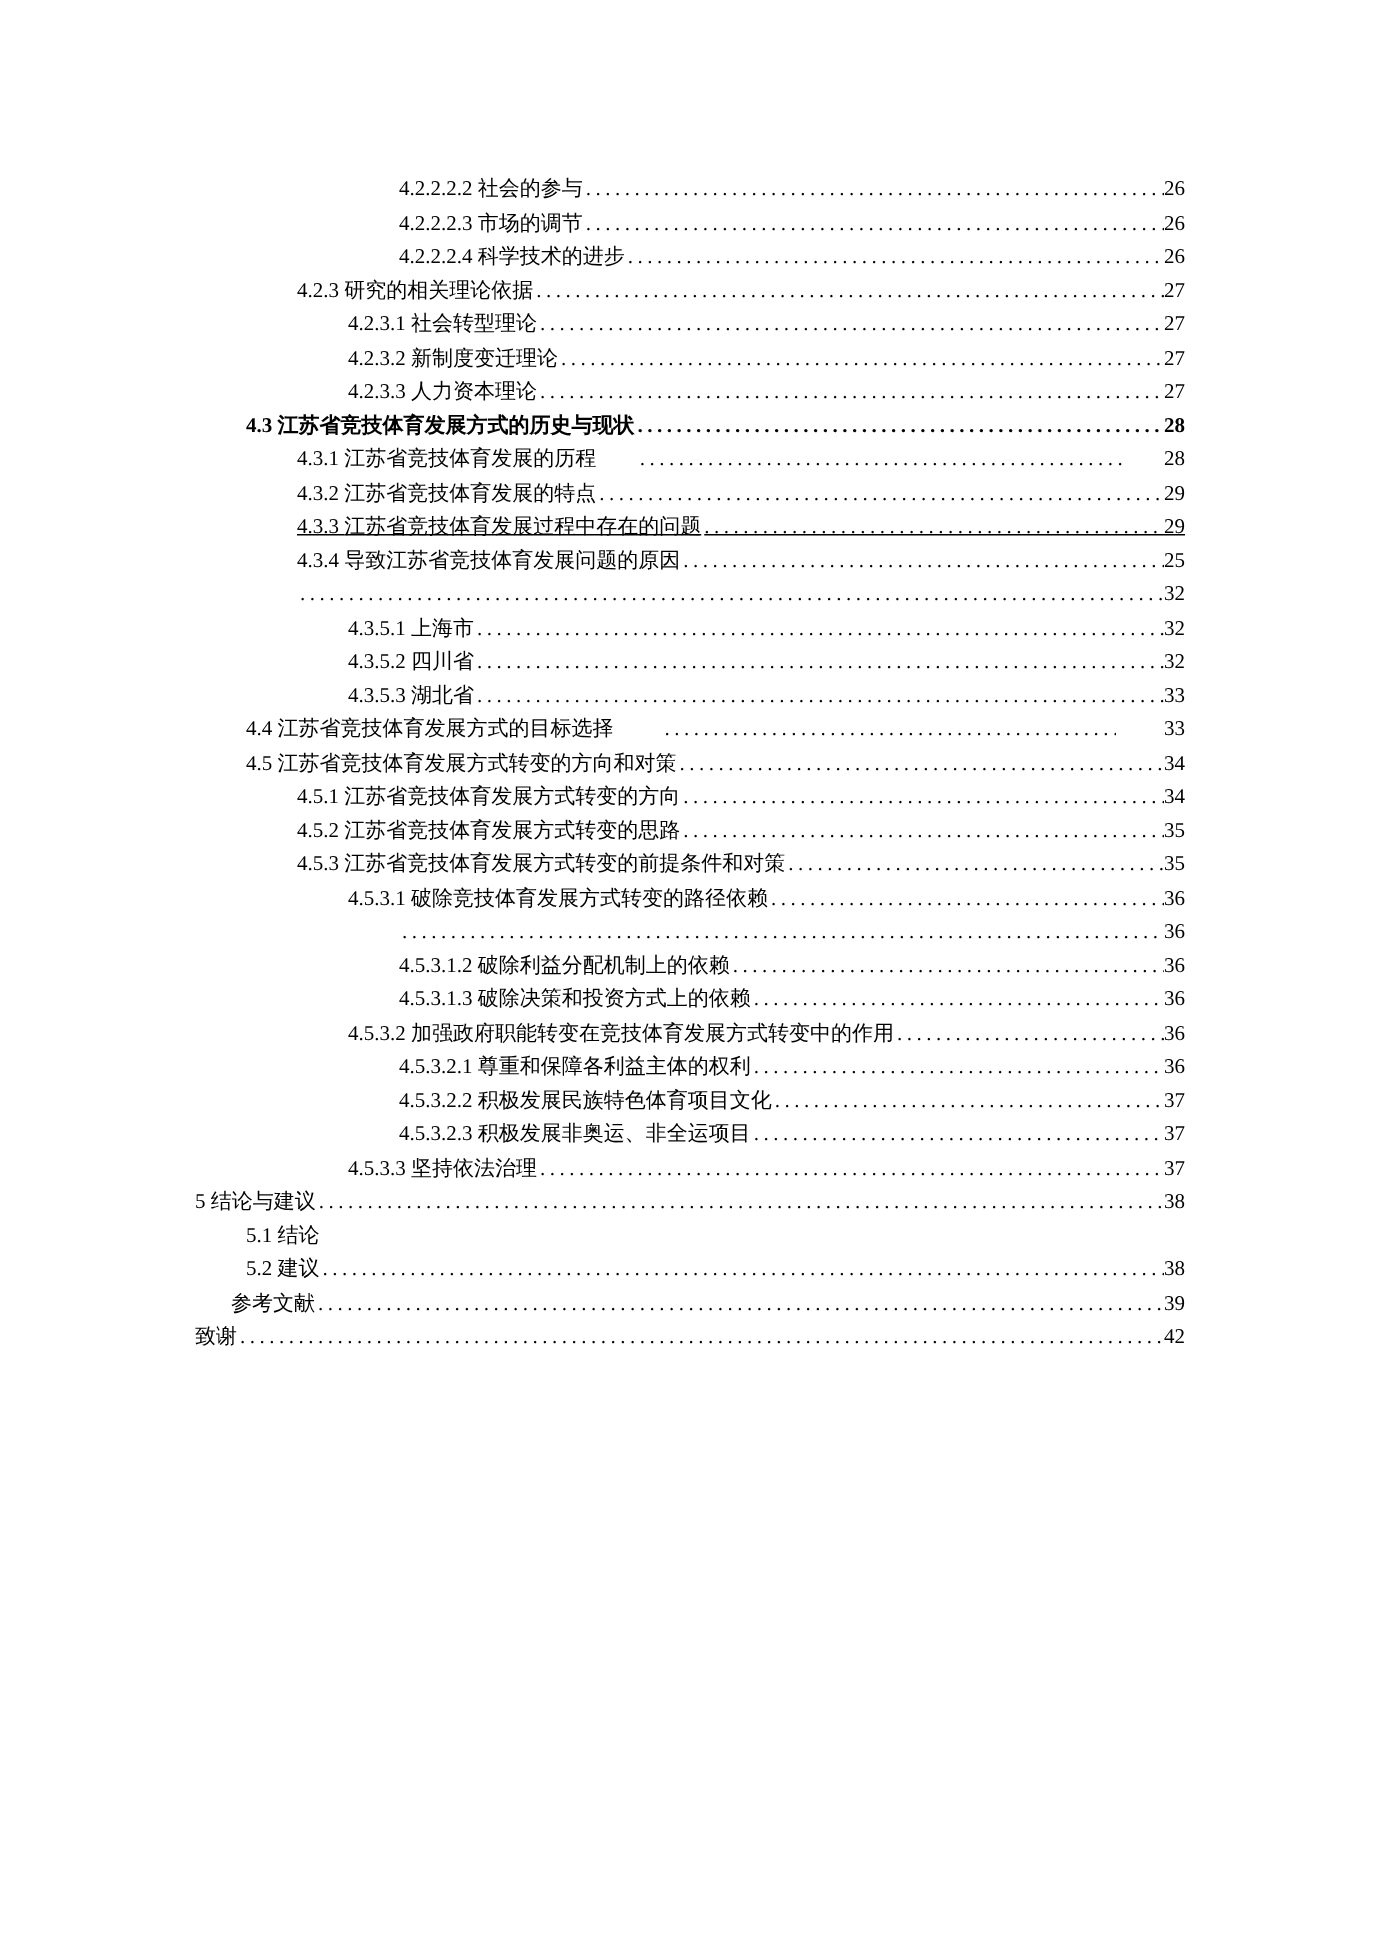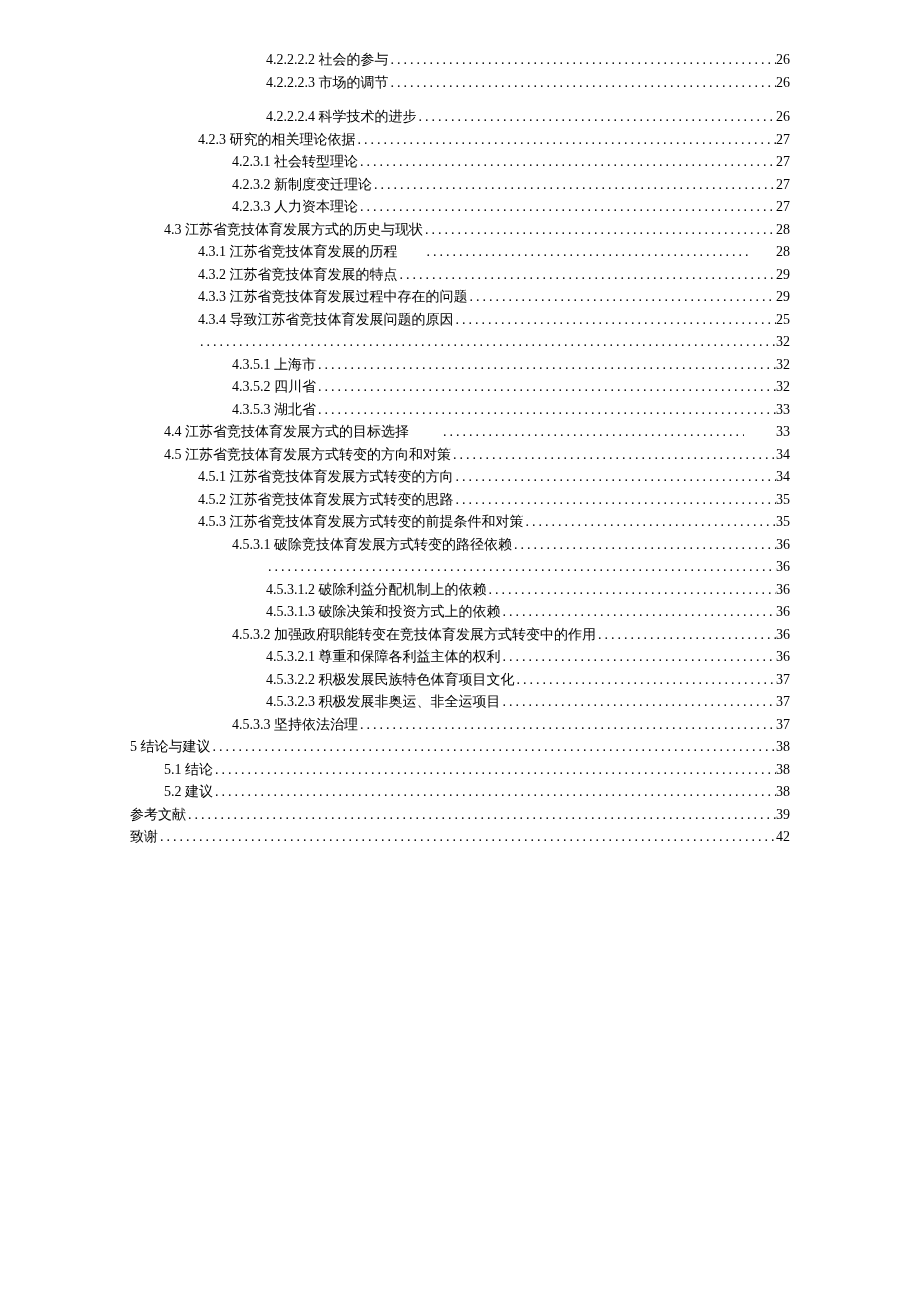--- a/index.html
+++ b/index.html
@@ -7,21 +7,21 @@
     padding: 0;
     background: #fff;
     font-family: "SimSun", "宋体", serif;
     font-size: 14px;
     color: #000;
   }
   .page {
     width: 920px;
     min-height: 1302px;
     box-sizing: border-box;
-    padding: 49px 130px 0 130px;
+    padding: 116px 130px 0 130px;
   }
   .toc-line {
     display: flex;
     align-items: baseline;
     white-space: nowrap;
     line-height: 22.5px;
     height: 22.5px;
     overflow: hidden;
   }
   .toc-label {
@@ -46,21 +46,21 @@
       <div class="toc-line" style="padding-left: 136px;">
         <span class="toc-label"><span>4.2.2.2.2</span><span> </span><span>社会的参与</span></span>
         <span class="toc-dots">................................................................................................................................................................................................................</span>
         <span class="toc-page">26</span>
       </div>
       <div class="toc-line" style="padding-left: 136px;">
         <span class="toc-label"><span>4.2.2.2.3</span><span> </span><span>市场的调节</span></span>
         <span class="toc-dots">................................................................................................................................................................................................................</span>
         <span class="toc-page">26</span>
       </div>
-      <div class="toc-line" style="padding-left: 136px; margin-top: 12px;">
+      <div class="toc-line" style="padding-left: 136px;">
         <span class="toc-label"><span>4.2.2.2.4</span><span> </span><span>科学技术的进步</span></span>
         <span class="toc-dots">................................................................................................................................................................................................................</span>
         <span class="toc-page">26</span>
       </div>
       <div class="toc-line" style="padding-left: 68px;">
         <span class="toc-label"><span>4.2.3</span><span> </span><span>研究的相关理论依据</span></span>
         <span class="toc-dots">................................................................................................................................................................................................................</span>
         <span class="toc-page">27</span>
       </div>
       <div class="toc-line" style="padding-left: 102px;">
@@ -71,36 +71,36 @@
       <div class="toc-line" style="padding-left: 102px;">
         <span class="toc-label"><span>4.2.3.2</span><span> </span><span>新制度变迁理论</span></span>
         <span class="toc-dots">................................................................................................................................................................................................................</span>
         <span class="toc-page">27</span>
       </div>
       <div class="toc-line" style="padding-left: 102px;">
         <span class="toc-label"><span>4.2.3.3</span><span> </span><span>人力资本理论</span></span>
         <span class="toc-dots">................................................................................................................................................................................................................</span>
         <span class="toc-page">27</span>
       </div>
-      <div class="toc-line" style="padding-left: 34px;">
+      <div class="toc-line" style="padding-left: 34px; font-weight: bold;">
         <span class="toc-label"><span>4.3</span><span> </span><span>江苏省竞技体育发展方式的历史与现状</span></span>
         <span class="toc-dots">................................................................................................................................................................................................................</span>
         <span class="toc-page">28</span>
       </div>
       <div class="toc-line" style="padding-left: 68px; gap: 27px;">
         <span class="toc-label"><span>4.3.1</span><span> </span><span>江苏省竞技体育发展的历程</span></span>
         <span class="toc-dots">................................................................................................................................................................................................................</span>
         <span class="toc-page">28</span>
       </div>
       <div class="toc-line" style="padding-left: 68px;">
         <span class="toc-label"><span>4.3.2</span><span> </span><span>江苏省竞技体育发展的特点</span></span>
         <span class="toc-dots">................................................................................................................................................................................................................</span>
         <span class="toc-page">29</span>
       </div>
-      <div class="toc-line" style="padding-left: 68px;">
+      <div class="toc-line" style="padding-left: 68px; text-decoration: underline;">
         <span class="toc-label"><span>4.3.3</span><span> </span><span>江苏省竞技体育发展过程中存在的问题</span></span>
         <span class="toc-dots">................................................................................................................................................................................................................</span>
         <span class="toc-page">29</span>
       </div>
       <div class="toc-line" style="padding-left: 68px;">
         <span class="toc-label"><span>4.3.4</span><span> </span><span>导致江苏省竞技体育发展问题的原因</span></span>
         <span class="toc-dots">................................................................................................................................................................................................................</span>
         <span class="toc-page">25</span>
       </div>
       <div class="toc-line" style="padding-left: 68px;">
@@ -189,31 +189,31 @@
       <div class="toc-line" style="padding-left: 102px;">
         <span class="toc-label"><span>4.5.3.3</span><span> </span><span>坚持依法治理</span></span>
         <span class="toc-dots">................................................................................................................................................................................................................</span>
         <span class="toc-page">37</span>
       </div>
       <div class="toc-line" style="padding-left: 0px;">
         <span class="toc-label"><span>5</span><span> </span><span> 结论与建议</span></span>
         <span class="toc-dots">................................................................................................................................................................................................................</span>
         <span class="toc-page">38</span>
       </div>
-      <div class="toc-line" style="padding-left: 34px;">
+      <div class="toc-line" style="padding-left: 34px; flex-direction: column;">
         <span class="toc-label"><span>5.1</span><span> </span><span>结论</span></span>
         <span class="toc-dots">................................................................................................................................................................................................................</span>
         <span class="toc-page">38</span>
       </div>
       <div class="toc-line" style="padding-left: 34px;">
         <span class="toc-label"><span>5.2</span><span> </span><span>建议</span></span>
         <span class="toc-dots">................................................................................................................................................................................................................</span>
         <span class="toc-page">38</span>
       </div>
-      <div class="toc-line" style="padding-left: 0px;">
+      <div class="toc-line" style="padding-left: 0px; margin-left: 24px;">
         <span class="toc-label"><span></span><span></span><span>参考文献</span></span>
         <span class="toc-dots">................................................................................................................................................................................................................</span>
         <span class="toc-page">39</span>
       </div>
       <div class="toc-line" style="padding-left: 0px;">
         <span class="toc-label"><span></span><span></span><span>致谢</span></span>
         <span class="toc-dots">................................................................................................................................................................................................................</span>
         <span class="toc-page">42</span>
       </div>
     </div>

